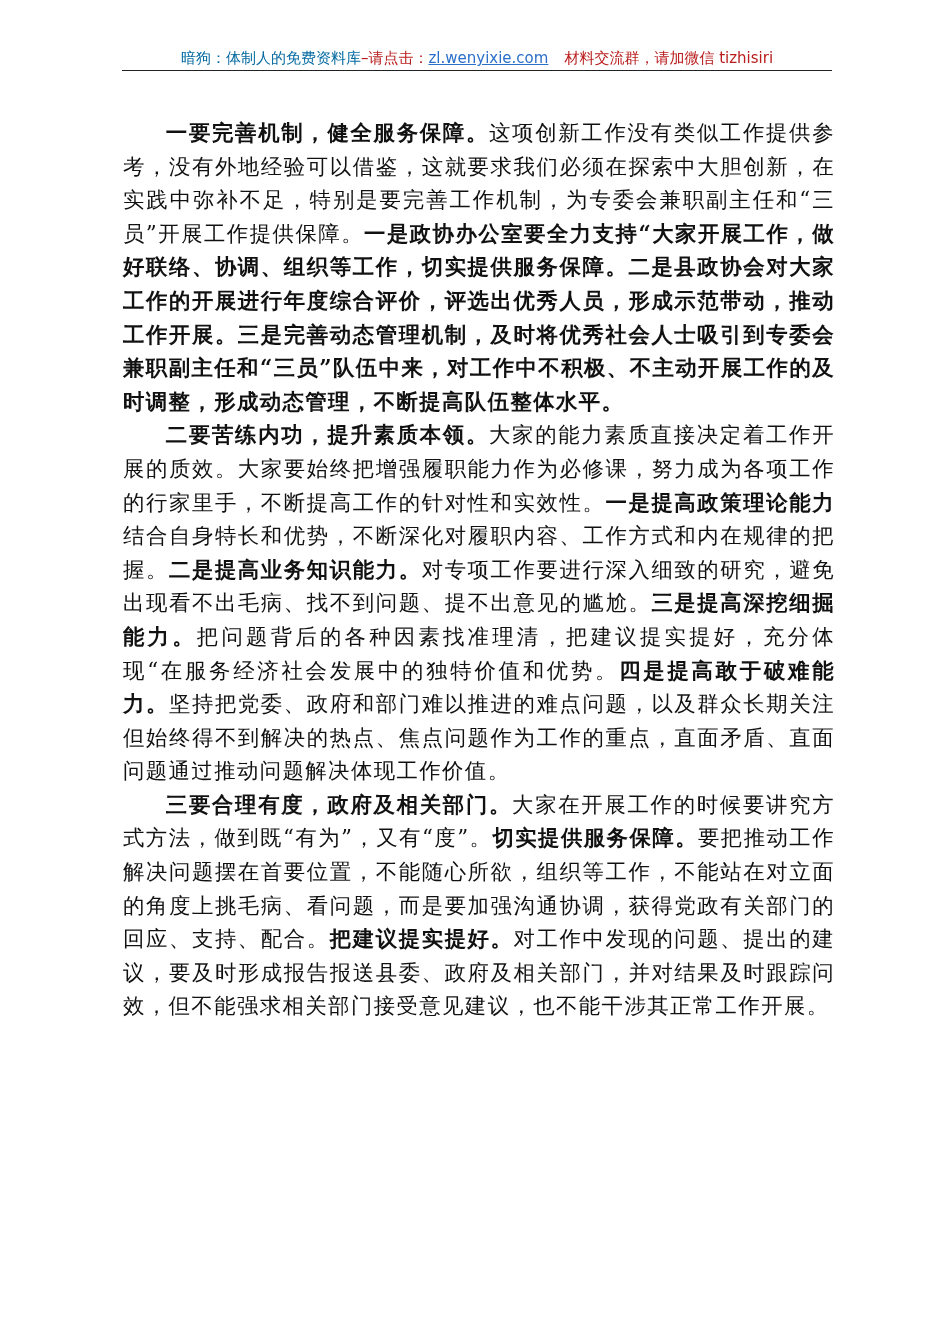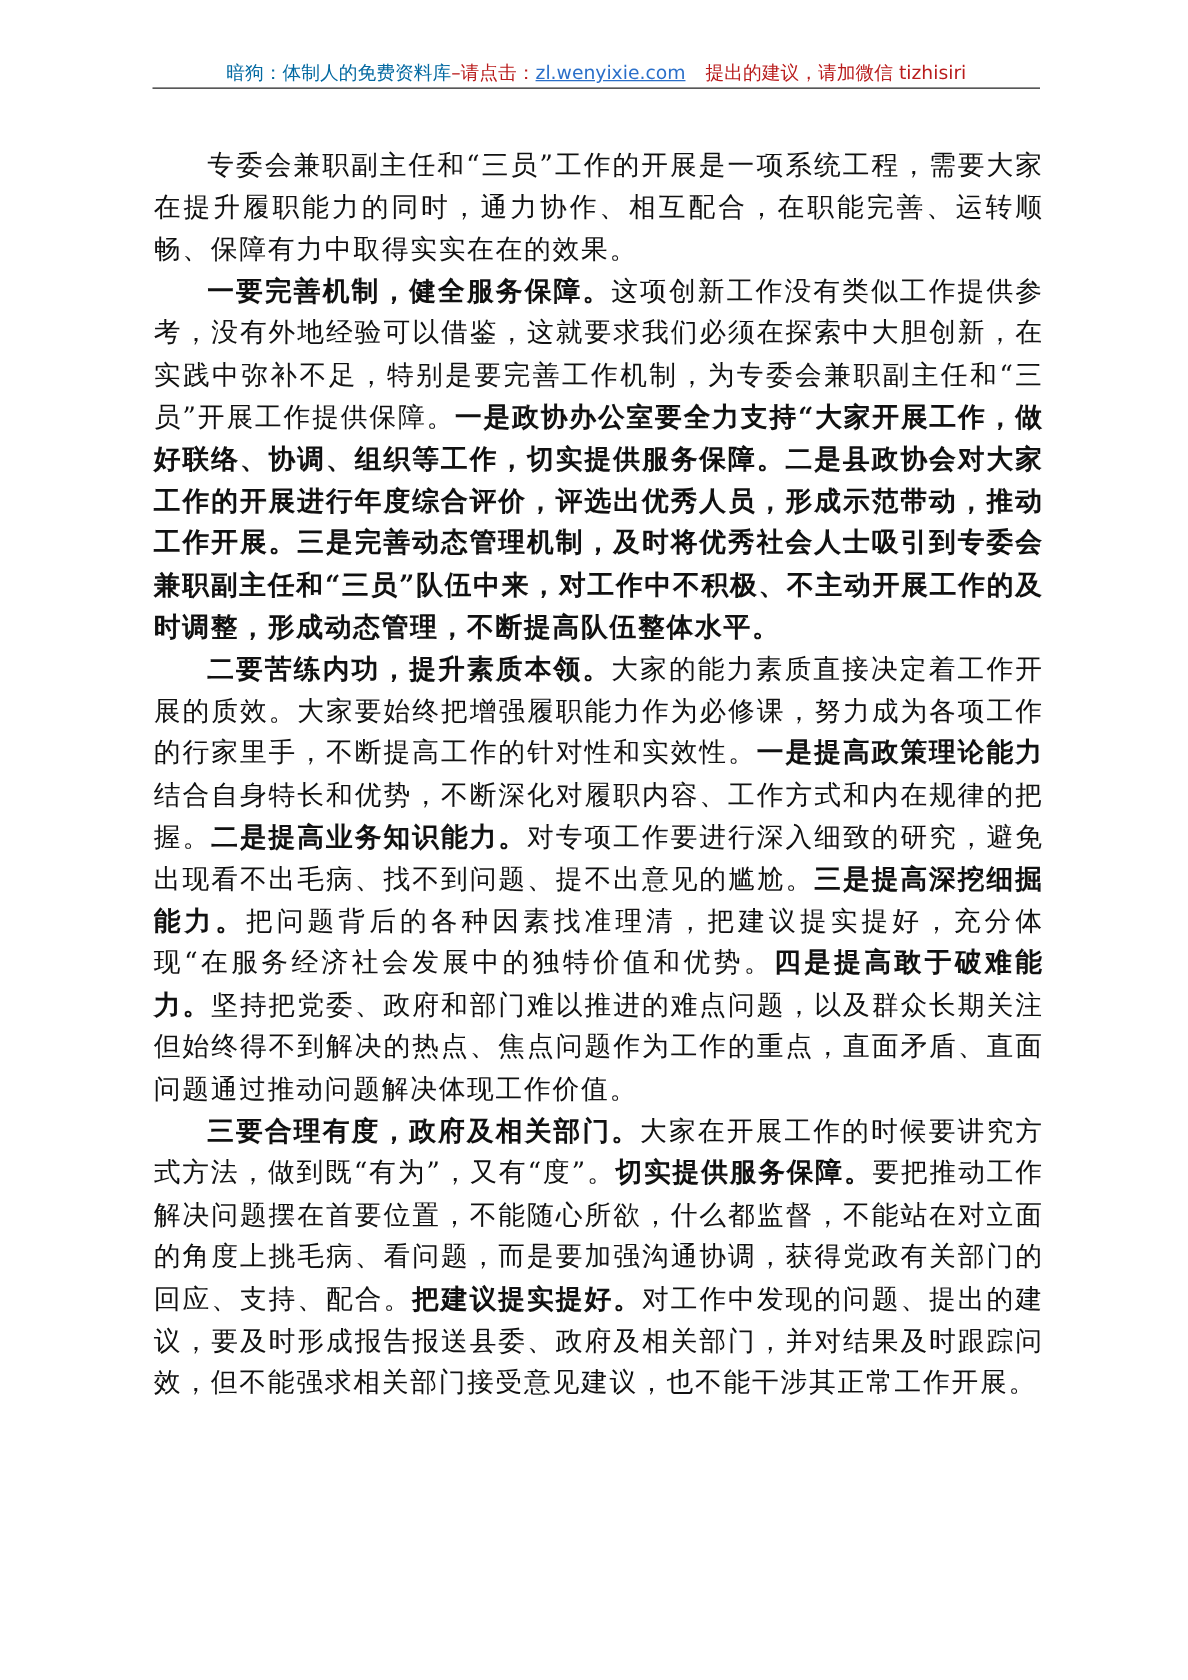--- a/index.html
+++ b/index.html
@@ -16,30 +16,27 @@
           border-top: 1.5px solid #222; }
   .content { position: absolute; left: 123px; top: 116px; width: 712px; }
   .para { margin: 0; font-size: 21.4px; line-height: 33.6px; text-indent: 2em;
           text-align: justify; text-justify: inter-character; letter-spacing: 1.4px; }
   .para b { font-weight: bold; }
 </style>
 </head>
 <body>
 
 <div class="header">
-  <span class="red">暗狗：体制人的免费资料库</span><span class="black">–请点击：</span><a>zl.wenyixie.com</a><span class="gap"></span><span class="black">提出的建议，请加微信 tizhisiri</span>
+  <span class="red">暗狗：体制人的免费资料库</span><span class="black">–请点击：</span><a>zl.wenyixie.com</a><span class="gap"></span><span class="black">材料交流群，请加微信 tizhisiri</span>
 </div>
 <div class="rule"></div>
 
 <div class="content">
-  <p class="para">
-    <span>专委会兼职副主任和“三员”工作的开展是一项系统工程，需要大家在提升履职能力的同时，通力协作、相互配合，在职能完善、运转顺畅、保障有力中取得实实在在的效果。</span>
-  </p>
   <p class="para">
     <b>一要完善机制，健全服务保障。</b><span>这项创新工作没有类似工作提供参考，没有外地经验可以借鉴，这就要求我们必须在探索中大胆创新，在实践中弥补不足，特别是要完善工作机制，为专委会兼职副主任和“三员”开展工作提供保障。</span><b>一是政协办公室要全力支持“大家开展工作，做好联络、协调、组织等工作，切实提供服务保障。二是县政协会对大家工作的开展进行年度综合评价，评选出优秀人员，形成示范带动，推动工作开展。三是完善动态管理机制，及时将优秀社会人士吸引到专委会兼职副主任和“三员”队伍中来，对工作中不积极、不主动开展工作的及时调整，形成动态管理，不断提高队伍整体水平。</b>
   </p>
   <p class="para">
     <b>二要苦练内功，提升素质本领。</b><span>大家的能力素质直接决定着工作开展的质效。大家要始终把增强履职能力作为必修课，努力成为各项工作的行家里手，不断提高工作的针对性和实效性。</span><b>一是提高政策理论能力</b><span>结合自身特长和优势，不断深化对履职内容、工作方式和内在规律的把握。</span><b>二是提高业务知识能力。</b><span>对专项工作要进行深入细致的研究，避免出现看不出毛病、找不到问题、提不出意见的尴尬。</span><b>三是提高深挖细掘能力。</b><span>把问题背后的各种因素找准理清，把建议提实提好，充分体现“在服务经济社会发展中的独特价值和优势。</span><b>四是提高敢于破难能力。</b><span>坚持把党委、政府和部门难以推进的难点问题，以及群众长期关注但始终得不到解决的热点、焦点问题作为工作的重点，直面矛盾、直面问题通过推动问题解决体现工作价值。</span>
   </p>
   <p class="para">
-    <b>三要合理有度，政府及相关部门。</b><span>大家在开展工作的时候要讲究方式方法，做到既“有为”，又有“度”。</span><b>切实提供服务保障。</b><span>要把推动工作解决问题摆在首要位置，不能随心所欲，什么都监督，不能站在对立面的角度上挑毛病、看问题，而是要加强沟通协调，获得党政有关部门的回应、支持、配合。</span><b>把建议提实提好。</b><span>对工作中发现的问题、提出的建议，要及时形成报告报送县委、政府及相关部门，并对结果及时跟踪问效，但不能强求相关部门接受意见建议，也不能干涉其正常工作开展。</span>
+    <b>三要合理有度，政府及相关部门。</b><span>大家在开展工作的时候要讲究方式方法，做到既“有为”，又有“度”。</span><b>切实提供服务保障。</b><span>要把推动工作解决问题摆在首要位置，不能随心所欲，组织等工作，不能站在对立面的角度上挑毛病、看问题，而是要加强沟通协调，获得党政有关部门的回应、支持、配合。</span><b>把建议提实提好。</b><span>对工作中发现的问题、提出的建议，要及时形成报告报送县委、政府及相关部门，并对结果及时跟踪问效，但不能强求相关部门接受意见建议，也不能干涉其正常工作开展。</span>
   </p>
 </div>
 
 </body></html>

